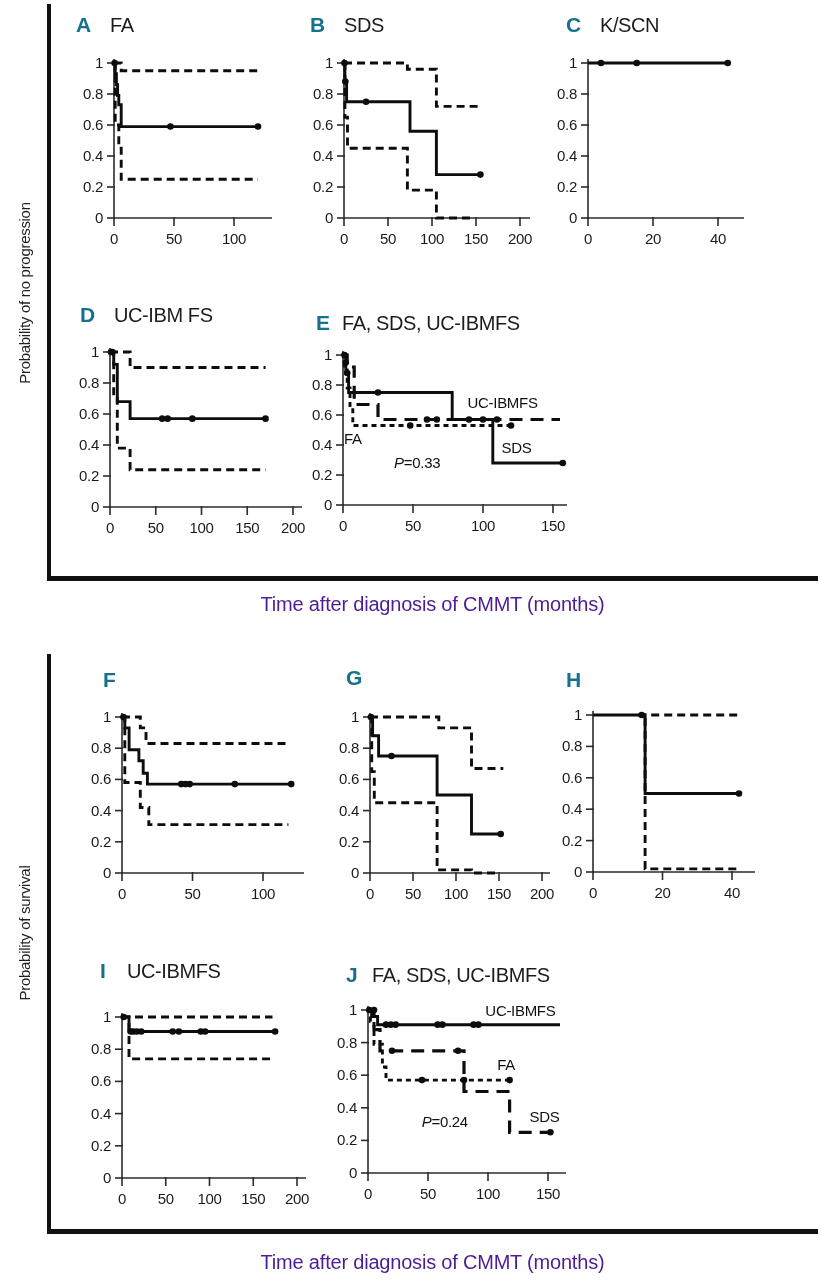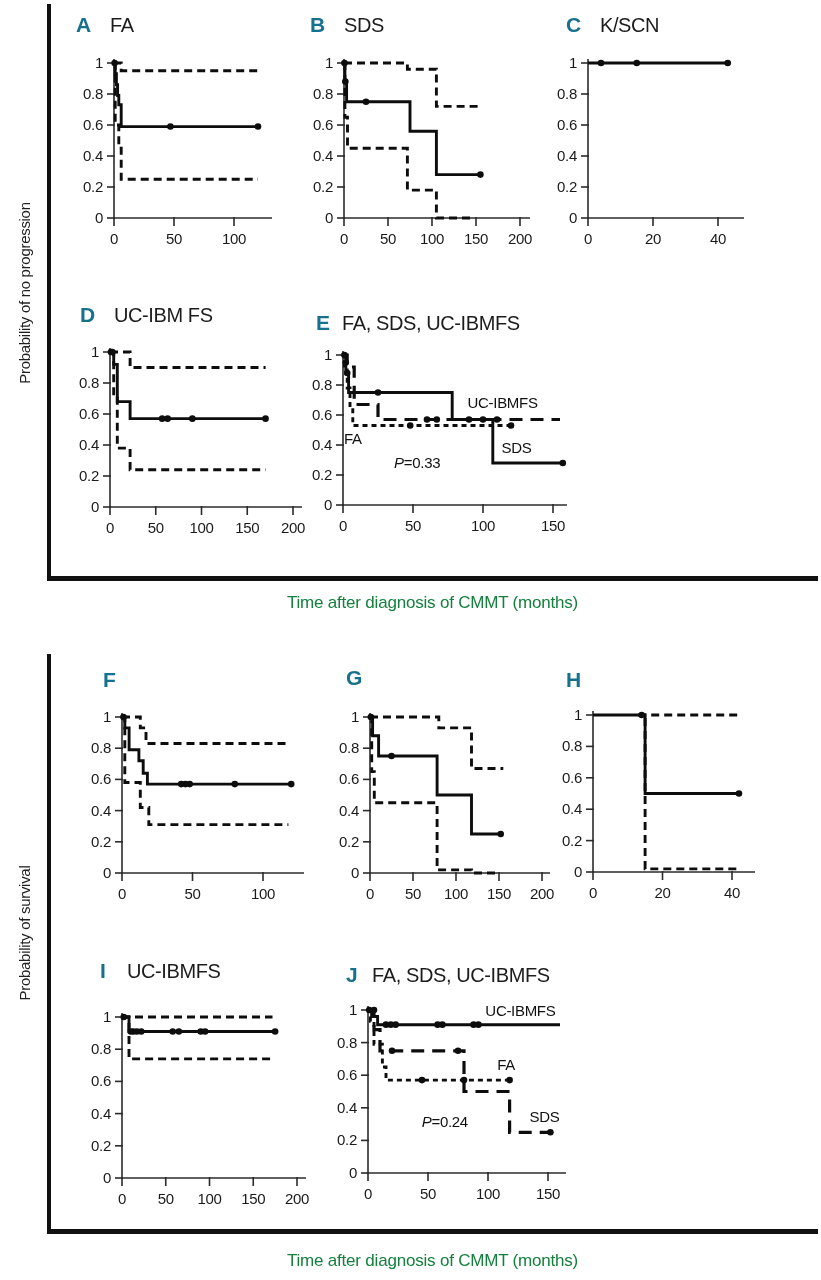--- a/index.html
+++ b/index.html
@@ -1,22 +1,22 @@
 <!DOCTYPE html>
 <html><head>
 <meta charset="utf-8">
 <style>
   html,body{margin:0;padding:0;background:#ffffff;}
   #figure{position:relative;width:821px;height:1280px;background:#ffffff;
           font-family:"Liberation Sans",sans-serif;overflow:hidden;}
   .frame{position:absolute;background:#111111;}
   .ylabel{position:absolute;white-space:nowrap;font-size:15px;letter-spacing:-0.3px;color:#1f1f1f;
           transform:translate(-50%,-50%) rotate(-90deg);}
-  .xcaption{position:absolute;width:771px;left:47px;text-align:center;font-size:17px;
-            letter-spacing:-0.2px;color:#15803d;}
+  .xcaption{position:absolute;width:771px;left:47px;text-align:center;font-size:20px;
+            letter-spacing:-0.2px;color:#4c1d95;}
   svg{position:absolute;left:0;top:0;}
   text{font-family:"Liberation Sans",sans-serif;}
 </style>
 </head>
 <body>
 
 <div id="figure">
 
   <div class="frame" style="left:47px;top:4px;width:4px;height:577px;"></div>
   <div class="frame" style="left:47px;top:576px;width:771px;height:5px;"></div>

